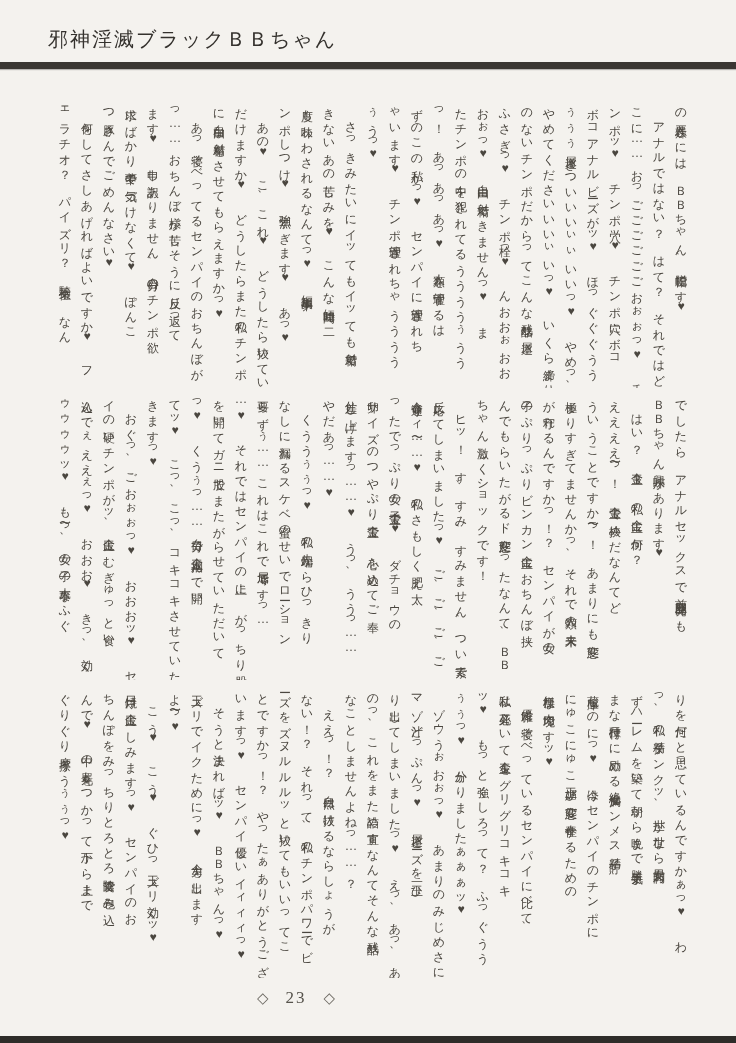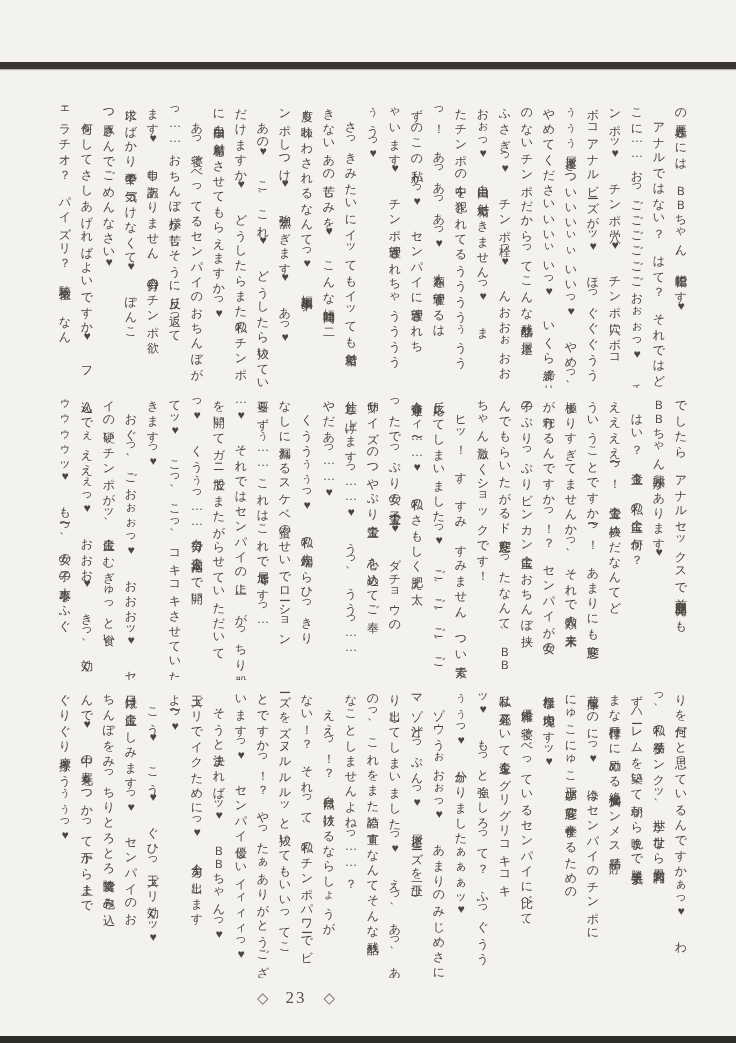--- a/index.html
+++ b/index.html
@@ -69,20 +69,21 @@
     font-size: 17px;
     letter-spacing: 2px;
     vertical-align: middle;
   }
 </style>
 </head>
 <body style="background: rgb(244, 242, 238);">
 
 <div class="page">
 
+  <div class="title">邪神淫滅ブラックＢＢちゃん</div>
 
   <div class="rule top-rule" style="background: rgb(58, 55, 51);"></div>
 
   <section class="tblock tblock-1">
       <div class="vcol">の悪辣さには、ＢＢちゃん、脱帽です♥</div>
       <div class="vcol">　アナルではない？　はて？　それではど</div>
       <div class="vcol">こに……おっごごごごごごおぉぉっ♥　チ</div>
       <div class="vcol">ンポッ♥　チンポ穴ッ♥　チンポ穴にボコ</div>
       <div class="vcol">ボコアナルビーズがッ♥　ほっぐぐぐうう</div>
       <div class="vcol">ぅぅぅ尿道ぎついいいぃぃいいっ♥　やめっ、</div>

